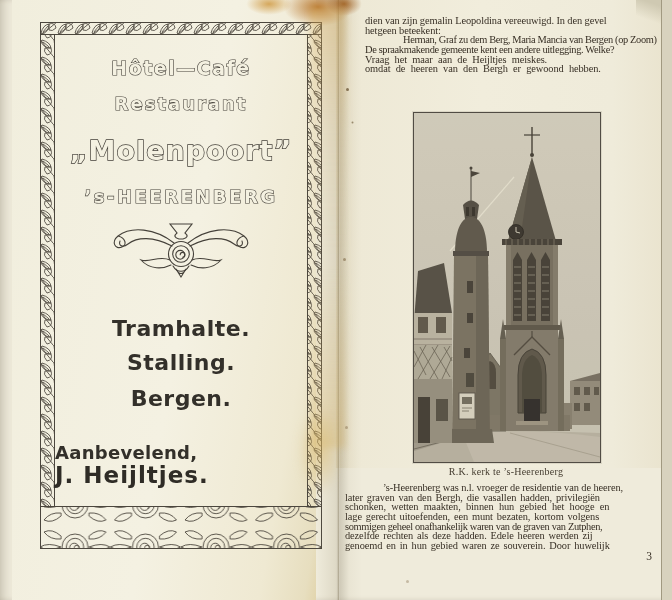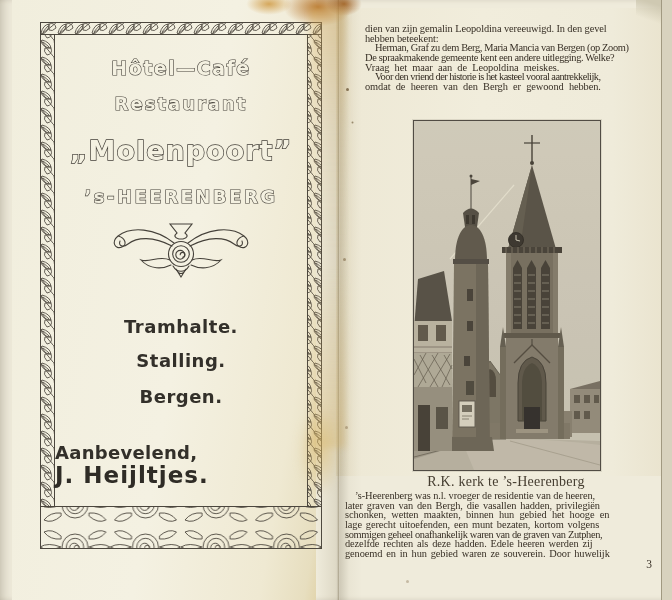--- a/index.html
+++ b/index.html
@@ -4,21 +4,21 @@
 <style>
   html,body{margin:0;padding:0;background:#888;}
   .scan{
     position:relative;width:672px;height:600px;overflow:hidden;
     font-family:"Liberation Serif", serif;
     background:#efebdb;
     box-shadow:inset 10px 0 14px -10px rgba(80,70,50,.4), inset -3px 0 6px -3px rgba(80,70,50,.3);
   }
   .page-left{position:absolute;left:12px;top:0;width:304px;height:600px;
     background:linear-gradient(100deg,#f1eedd 0%,#f4f1e2 55%,#efe9d2 86%,#e7debf 97%,#e2d5ad 100%);}
-  .page-right{position:absolute;left:336px;top:8px;width:326px;height:468px;
+  .page-right{position:absolute;left:336px;top:0;width:326px;height:468px;
     background:linear-gradient(90deg,#e7dfc6 0%,#eee9d6 7%,#f1eddc 45%,#efebda 85%,#eae4cf 100%);}
   .edge-right{position:absolute;left:661px;top:0;width:11px;height:600px;background:#d8d2be;border-left:1px solid rgba(125,115,88,.6);}
   .gutter{position:absolute;left:316px;top:0;width:46px;height:600px;pointer-events:none;
     background:linear-gradient(90deg,rgba(140,128,95,0) 0%,rgba(140,128,95,.16) 42%,rgba(95,85,60,.22) 52%,rgba(140,128,95,.06) 72%,rgba(140,128,95,0) 100%);}
   .fold{position:absolute;left:337px;top:0;width:3px;height:600px;pointer-events:none;
     background:linear-gradient(90deg,rgba(120,108,80,0),rgba(120,108,80,.35),rgba(248,245,232,.45));}
   .stain{position:absolute;pointer-events:none;}
   .stain-a{left:246px;top:-7px;width:46px;height:22px;background:radial-gradient(ellipse at center,rgba(206,150,60,.8),rgba(206,150,60,0) 70%);}
   .stain-b{left:284px;top:-12px;width:68px;height:38px;background:radial-gradient(ellipse at center,rgba(182,114,38,.9),rgba(182,114,38,0) 72%);}
   .stain-c{left:326px;top:-8px;width:36px;height:24px;background:radial-gradient(ellipse at center,rgba(158,92,28,.85),rgba(158,92,28,0) 70%);}
@@ -28,38 +28,38 @@
   .specks{position:absolute;left:346px;top:88px;width:3px;height:3px;border-radius:50%;background:rgba(95,72,40,.7);
     box-shadow:5px 33px 0 -.5px rgba(100,80,45,.6),-3px 170px 0 0 rgba(110,85,50,.5),-1px 338px 0 0 rgba(120,95,60,.4),60px 492px 0 0 rgba(120,95,60,.35);}
   .corner-tear{position:absolute;left:636px;top:0;width:36px;height:28px;
     background:linear-gradient(200deg,#cfc9b2 25%,rgba(207,201,178,0) 70%);}
 
   
   .frame-svg{position:absolute;left:28px;top:22px;}
   .display-svg{position:absolute;left:43px;top:33px;}
   .display-svg text{font-family:"DejaVu Sans", sans-serif;font-weight:bold;fill:#f4f1e1;stroke:#45413a;paint-order:stroke;}
   .service{position:absolute;left:43px;width:252px;text-align:center;
-    font-family:"DejaVu Sans", sans-serif;font-weight:bold;color:#33302a;font-size:18px;letter-spacing:.5px;}
+    font-family:"DejaVu Sans", sans-serif;font-weight:bold;color:#33302a;font-size:22px;letter-spacing:.5px;}
   .svc0{top:316px;} .svc1{top:350px;} .svc2{top:386px;}
   .closing{position:absolute;left:43px;top:442px;width:252px;text-align:left;
     font-family:"DejaVu Sans", sans-serif;font-weight:bold;color:#33302a;font-size:18px;letter-spacing:.3px;}
   .signature{position:absolute;left:43px;top:462px;width:240px;text-align:left;
     font-family:"DejaVu Sans", sans-serif;font-weight:bold;color:#2f2c26;font-size:23px;letter-spacing:1px;}
 
   
   .para{position:absolute;color:#372f25;}
   .para1{left:29px;top:16px;width:289px;}
   .para2{left:9px;top:483px;width:311px;}
   .rline{font-size:10.4px;line-height:9.7px;height:9.7px;white-space:nowrap;letter-spacing:-.1px;}
   .w1{word-spacing:1.4px;} .w2{word-spacing:2.8px;}
   .t1{letter-spacing:-.35px;} .t2{letter-spacing:-.55px;}
-  .ind{padding-left:10px;}
+  .ind{padding-left:10px;margin-left:28px;}
   .photo{position:absolute;left:77px;top:112px;width:186px;height:349px;border:1px solid #514c44;background:#c7c2b2;
     box-shadow:0 0 0 1px rgba(210,205,188,.7), inset 0 0 16px rgba(55,50,40,.22);}
-  .caption{position:absolute;left:72px;top:466px;width:196px;text-align:center;font-size:14px;letter-spacing:.25px;color:#453d30;}
+  .caption{position:absolute;left:72px;top:466px;width:196px;text-align:center;font-size:10px;letter-spacing:.25px;color:#453d30;}
   .pagenum{position:absolute;left:300px;top:550px;width:16px;text-align:right;font-size:11.5px;color:#372f25;}
 </style>
 </head>
 <body>
 
 <div class="scan">
 
   <div class="page-left">
 
     <svg class="frame-svg" width="282" height="527" viewBox="0 0 282 527">
@@ -127,25 +127,24 @@
     <div class="service svc1">Stalling.</div>
     <div class="service svc2">Bergen.</div>
     <div class="closing">Aanbevelend,</div>
     <div class="signature">J. Heijltjes.</div>
   </div>
 
   <div class="page-right">
 
     <div class="para para1">
       <div class="rline">dien van zijn gemalin Leopoldina vereeuwigd.  In den gevel</div>
-      <div class="rline">hebben beteekent:</div>
+      <div class="rline">hetgeen beteekent:</div>
       <div class="rline ind t1">Herman, Graf zu dem Berg, Maria Mancia van Bergen (op Zoom)</div>
       <div class="rline t1">De spraakmakende gemeente kent een andere uitlegging.  Welke?</div>
-      <div class="rline w2">Vraag het maar aan de Leopoldina meiskes.</div>
-      <div class="rline ind t2">Voor den vriend der historie is het kasteel vooral aantrekkelijk,</div>
+      <div class="rline w2">Vraag het maar aan de Heijltjes meiskes.</div>
       <div class="rline w2">omdat de heeren van den Bergh er gewoond hebben.</div>
     </div>
 
     <svg class="photo" viewBox="0 0 186 349">
       <defs>
         <linearGradient id="sky" x1="0" y1="0" x2="0" y2="1">
           <stop offset="0" stop-color="#cdc8b8"></stop>
             <stop offset="1" stop-color="#c2bdad"></stop>
         </linearGradient>
       </defs>

